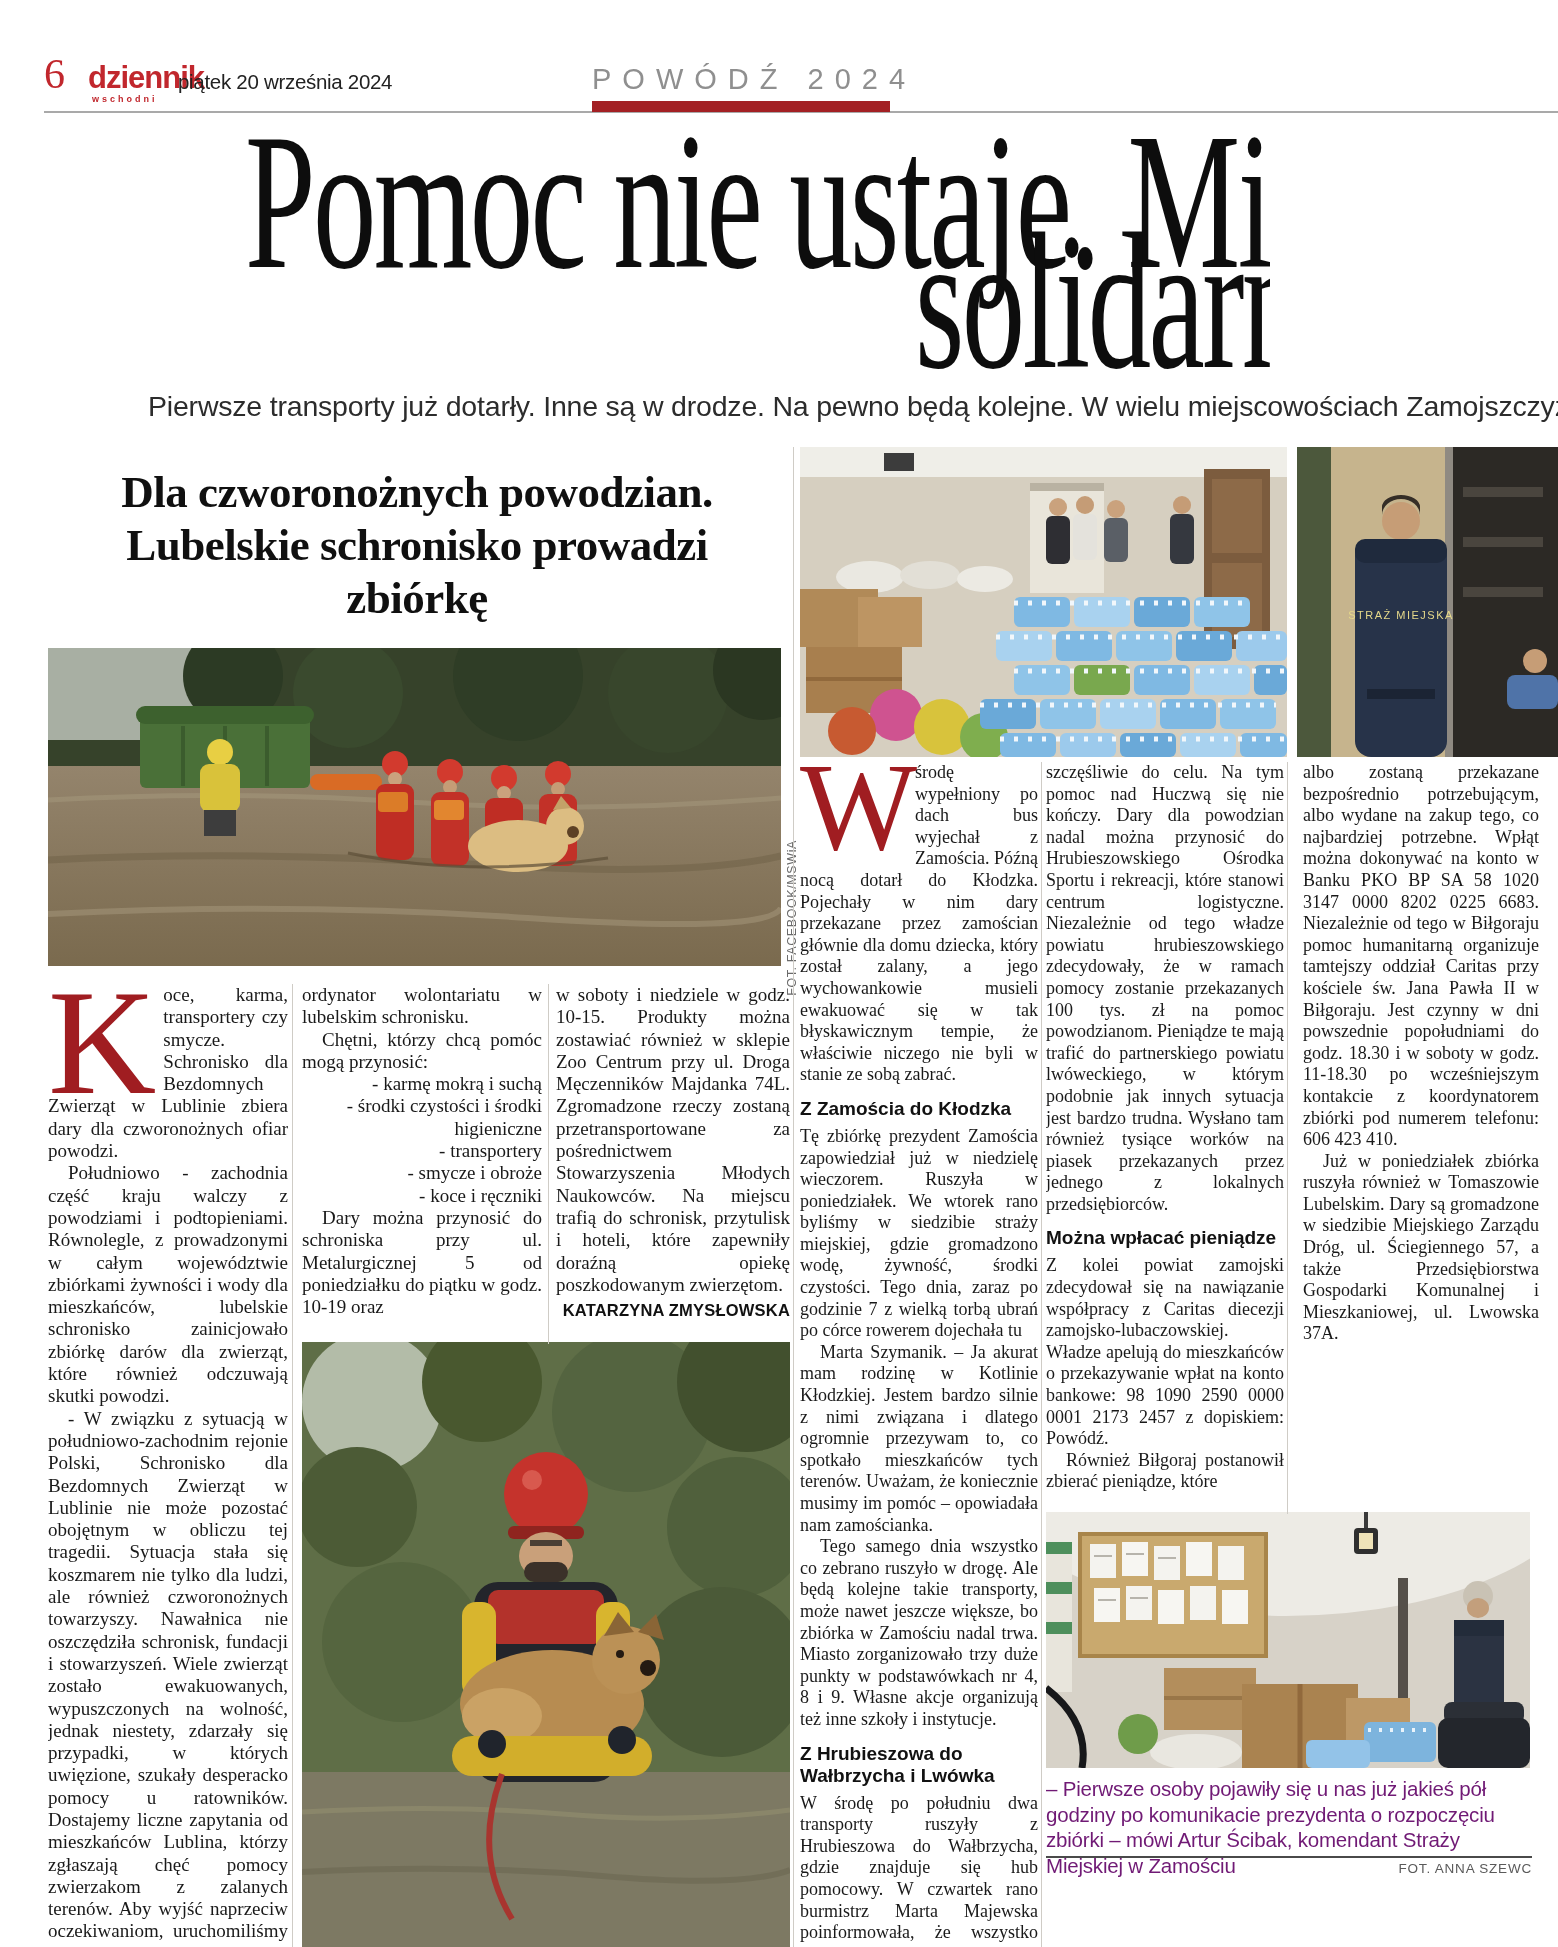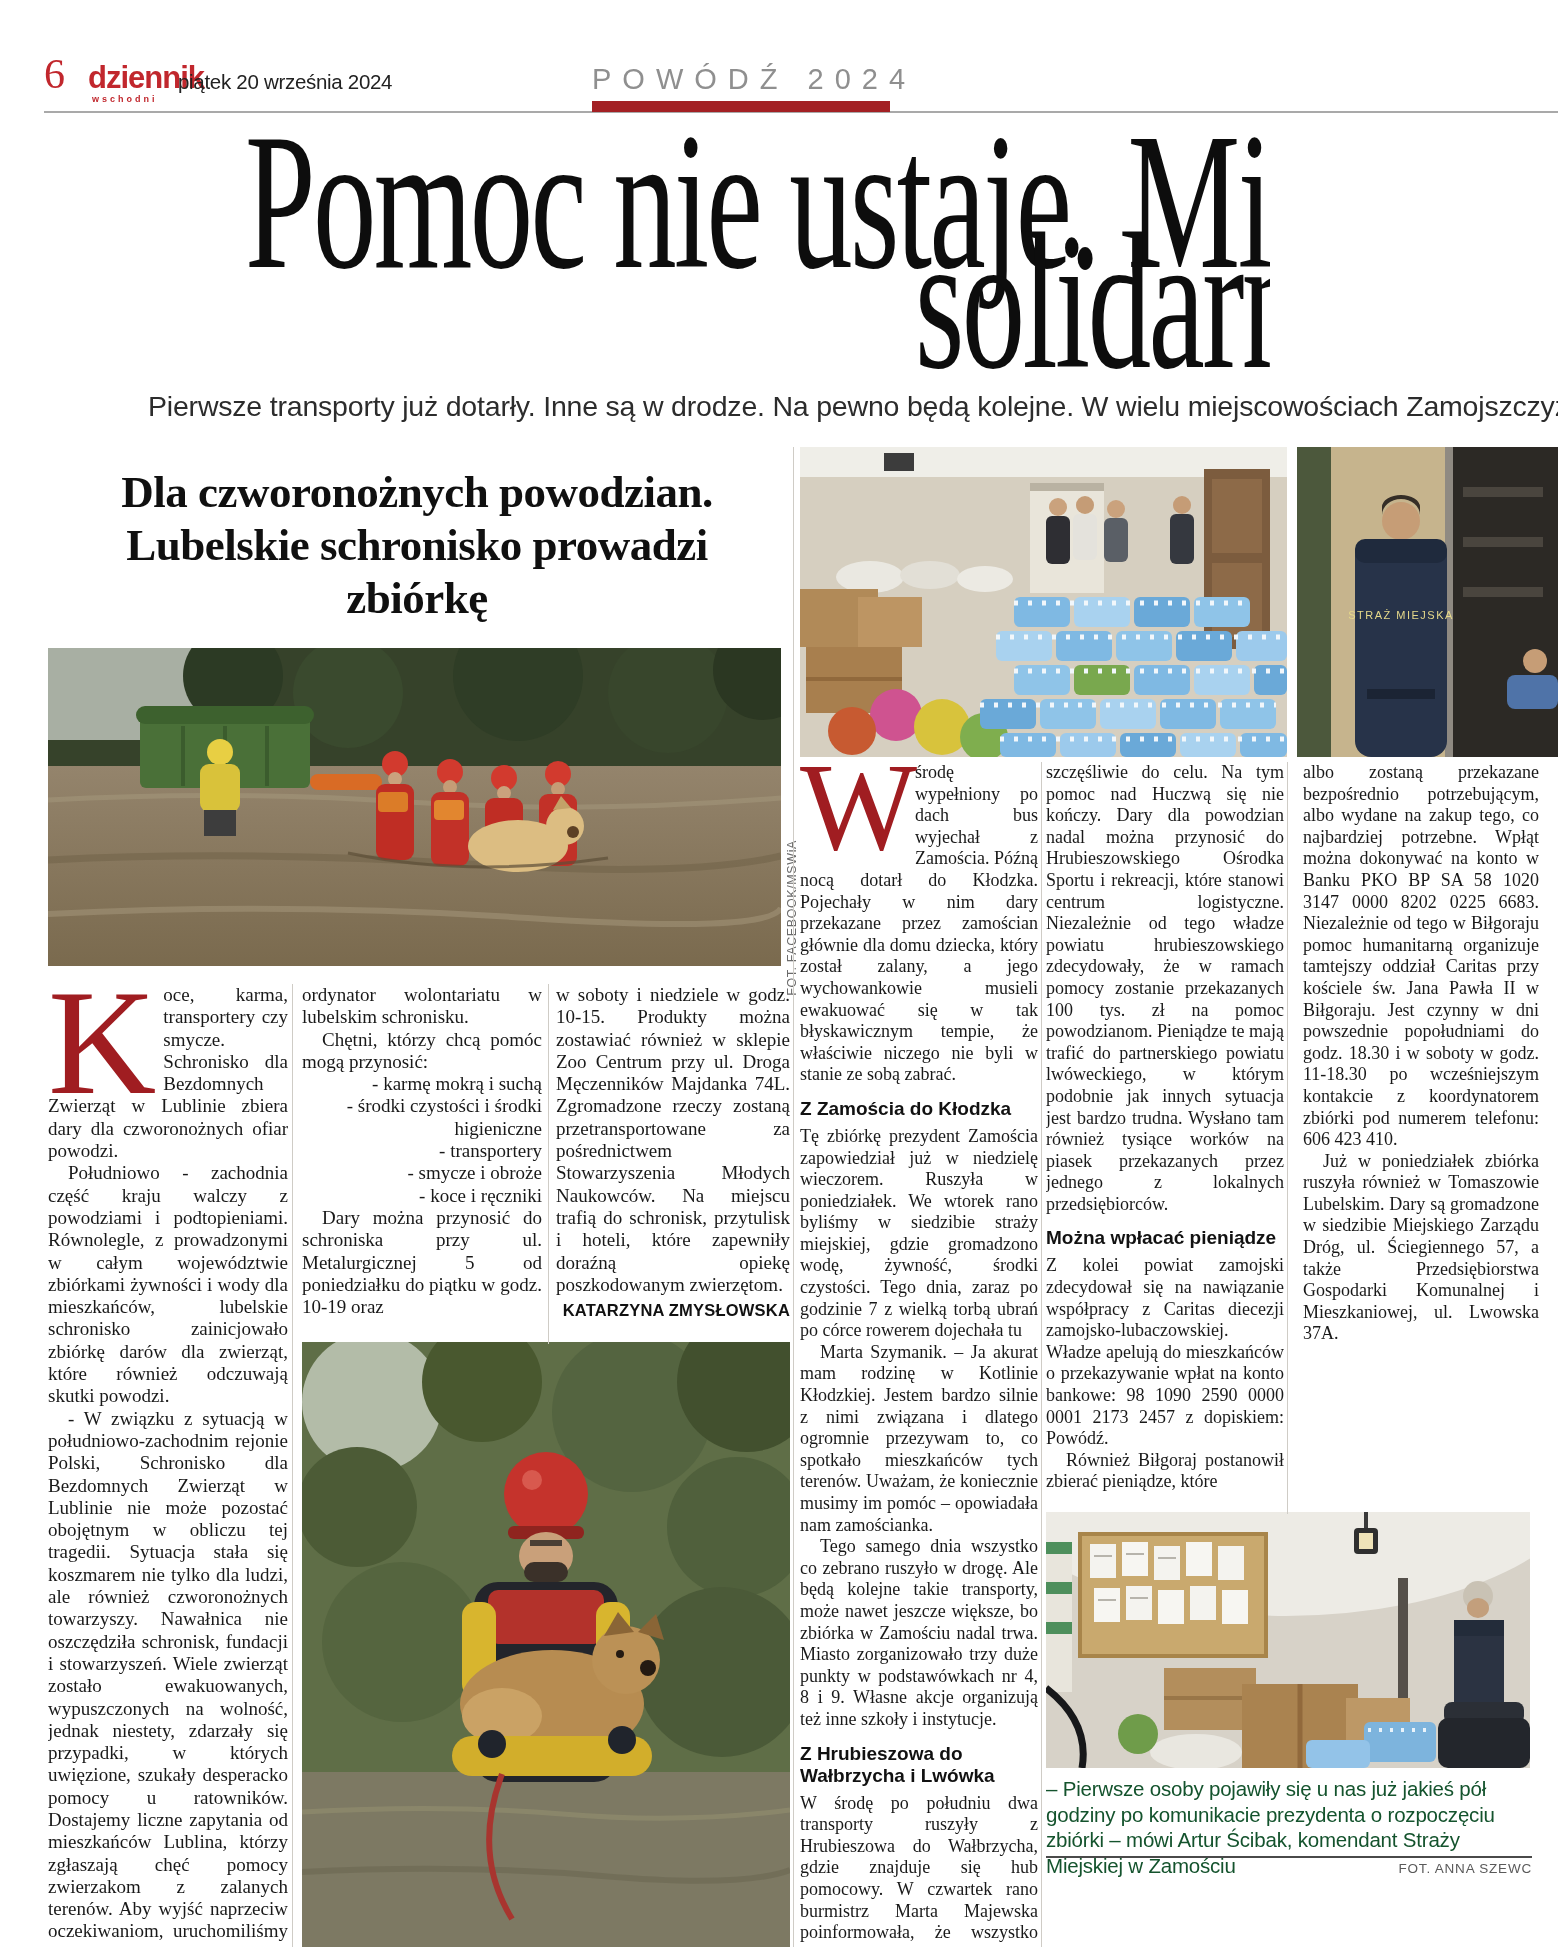--- a/index.html
+++ b/index.html
@@ -64,21 +64,21 @@
   #photo3{left:800px;top:447px;}
   #photo4{left:1297px;top:447px;}
   #photo5{left:1046px;top:1512px;}
   .vcred{position:absolute;left:785px;top:840px;writing-mode:vertical-rl;
       transform:rotate(180deg);font-family:"Liberation Sans",sans-serif;font-size:12.5px;
       color:#6a6a6a;letter-spacing:.6px;white-space:nowrap;}
 
   
   .cap{position:absolute;left:1046px;top:1776px;width:486px;
       font-family:"Liberation Sans",sans-serif;font-size:20.5px;line-height:25.5px;
-      color:#14532d;letter-spacing:-.2px;}
+      color:#701a75;letter-spacing:-.2px;}
   .caprule{position:absolute;left:1046px;top:1856px;width:486px;height:2px;background:#4a4a4a;}
   .capcred{position:absolute;left:1046px;top:1861px;width:486px;text-align:right;
       font-family:"Liberation Sans",sans-serif;font-size:13.5px;color:#5a5a5a;letter-spacing:.8px;}
 
   
   .vline{position:absolute;width:1px;background:#cfccc6;}
 </style>
 </head>
 <body>
 

